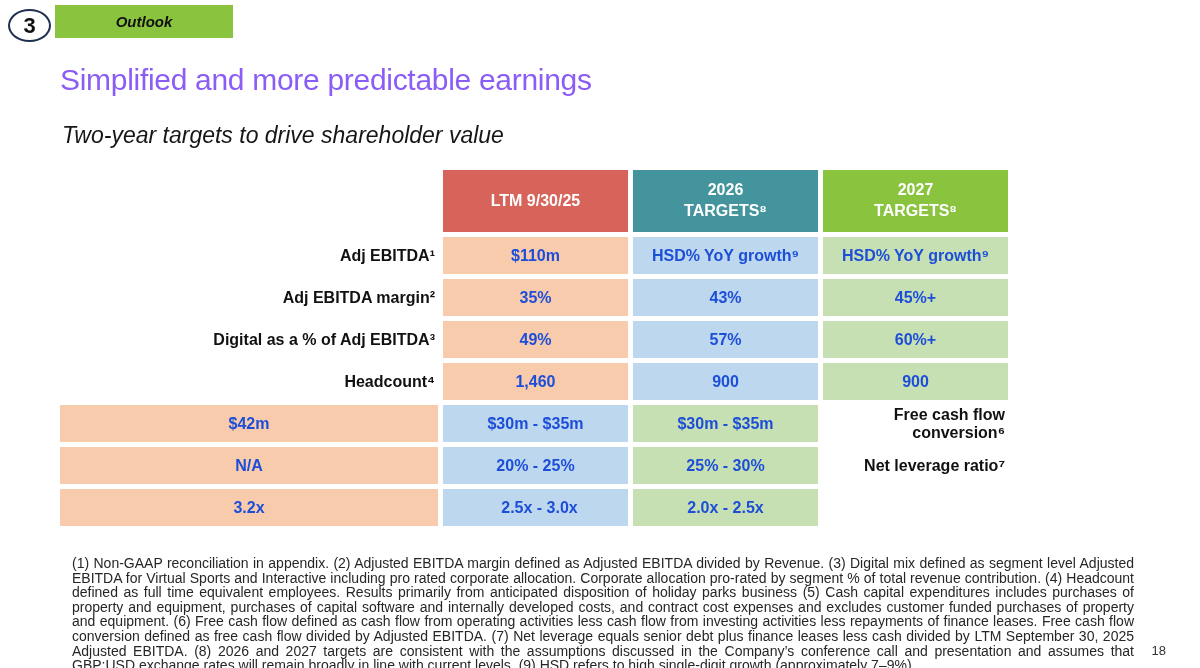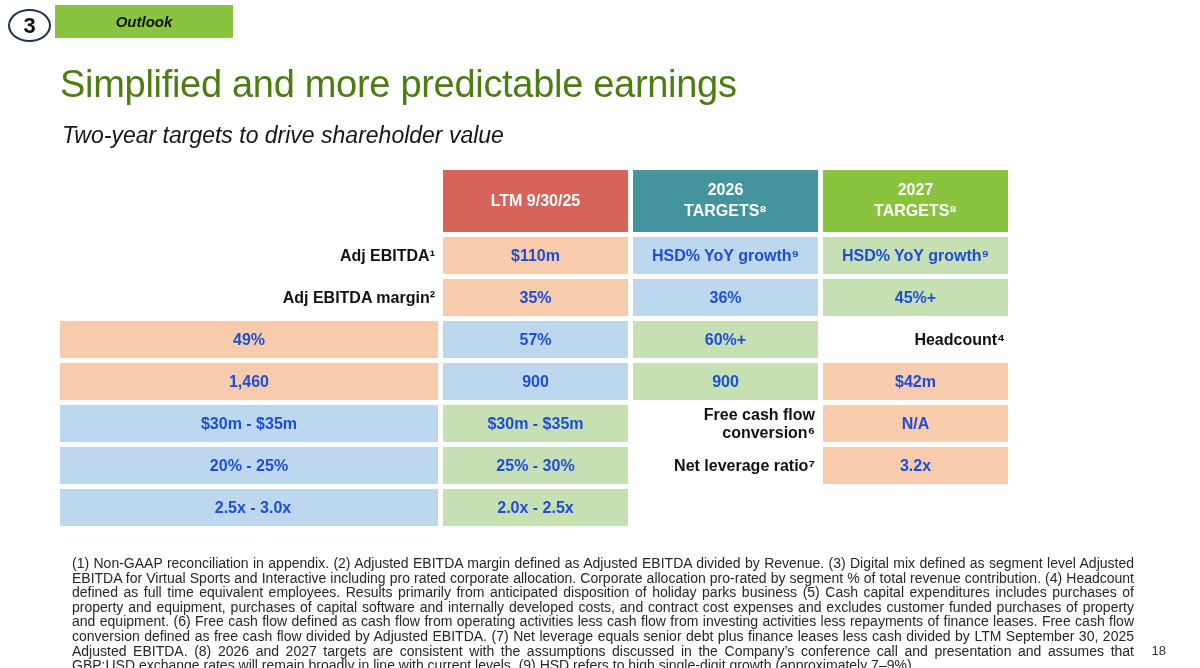--- a/index.html
+++ b/index.html
@@ -14,21 +14,21 @@
     display:flex; align-items:center; justify-content:center;
     font-weight:700; font-size:22px; color:#111; box-sizing:border-box;
   }
   .banner {
     position:absolute; left:55px; top:5px; width:178px; height:33px;
     background:#8ac43f; display:flex; align-items:center; justify-content:center;
     font-style:italic; font-weight:700; font-size:15px; color:#111;
   }
   .title {
     position:absolute; left:60px; top:63px;
-    font-size:38px; font-weight:400; letter-spacing:-0.3px; color:#4d7c0f;
+    font-size:30px; font-weight:400; letter-spacing:-0.3px; color:#8b5cf6;
   }
   .subtitle {
     position:absolute; left:62px; top:122px;
     font-size:23px; font-style:italic; font-weight:400; color:#161616;
   }
   .tbl {
     position:absolute; left:60px; top:170px;
     display:grid;
     grid-template-columns:378px 185px 185px 185px;
     grid-template-rows:62px repeat(7, 37px);
@@ -80,23 +80,24 @@
   <div class="hcell" style="background: rgb(138, 196, 63);">2027
 TARGETS⁸</div>
 
   <div class="rlabel">Adj EBITDA¹</div>
   <div class="cell" style="background: rgb(248, 203, 173);">$110m</div>
   <div class="cell" style="background: rgb(189, 215, 238);">HSD% YoY growth⁹</div>
   <div class="cell" style="background: rgb(198, 224, 180);">HSD% YoY growth⁹</div>
 
   <div class="rlabel">Adj EBITDA margin²</div>
   <div class="cell" style="background: rgb(248, 203, 173);">35%</div>
-  <div class="cell" style="background: rgb(189, 215, 238);">36%</div>
+  <div class="cell" style="background: rgb(189, 215, 238);">43%</div>
   <div class="cell" style="background: rgb(198, 224, 180);">45%+</div>
 
+  <div class="rlabel">Digital as a % of Adj EBITDA³</div>
   <div class="cell" style="background: rgb(248, 203, 173);">49%</div>
   <div class="cell" style="background: rgb(189, 215, 238);">57%</div>
   <div class="cell" style="background: rgb(198, 224, 180);">60%+</div>
 
   <div class="rlabel">Headcount⁴</div>
   <div class="cell" style="background: rgb(248, 203, 173);">1,460</div>
   <div class="cell" style="background: rgb(189, 215, 238);">900</div>
   <div class="cell" style="background: rgb(198, 224, 180);">900</div>
 
   <div class="cell" style="background: rgb(248, 203, 173);">$42m</div>

